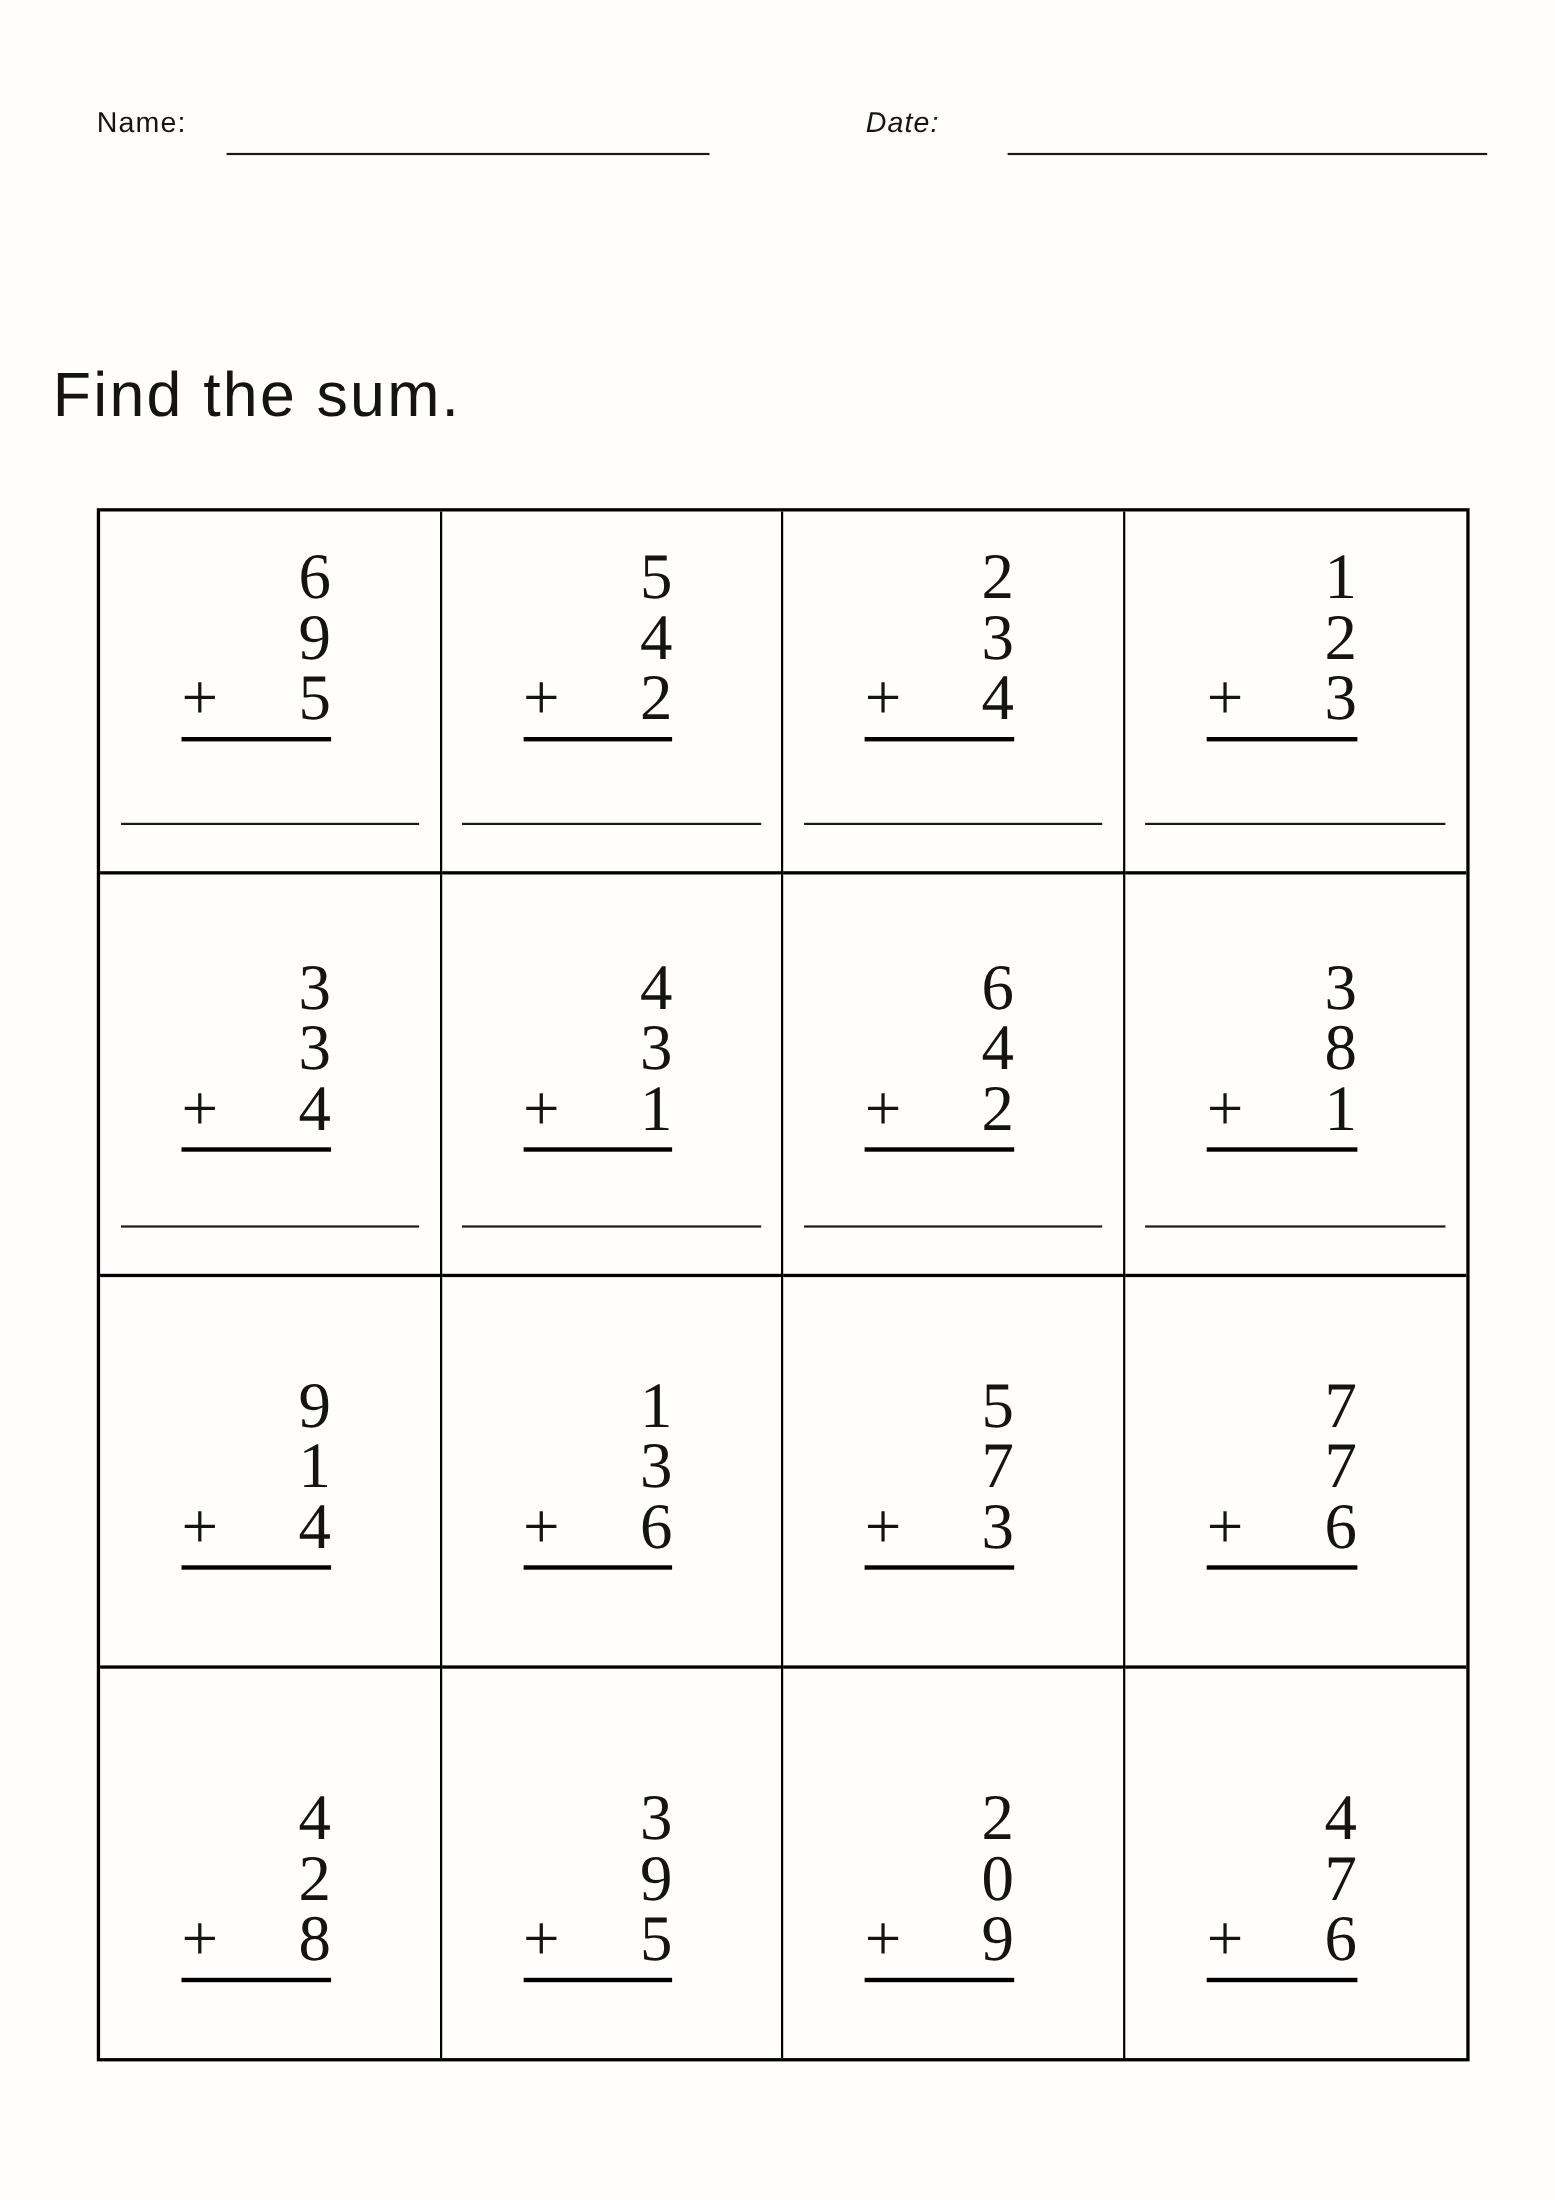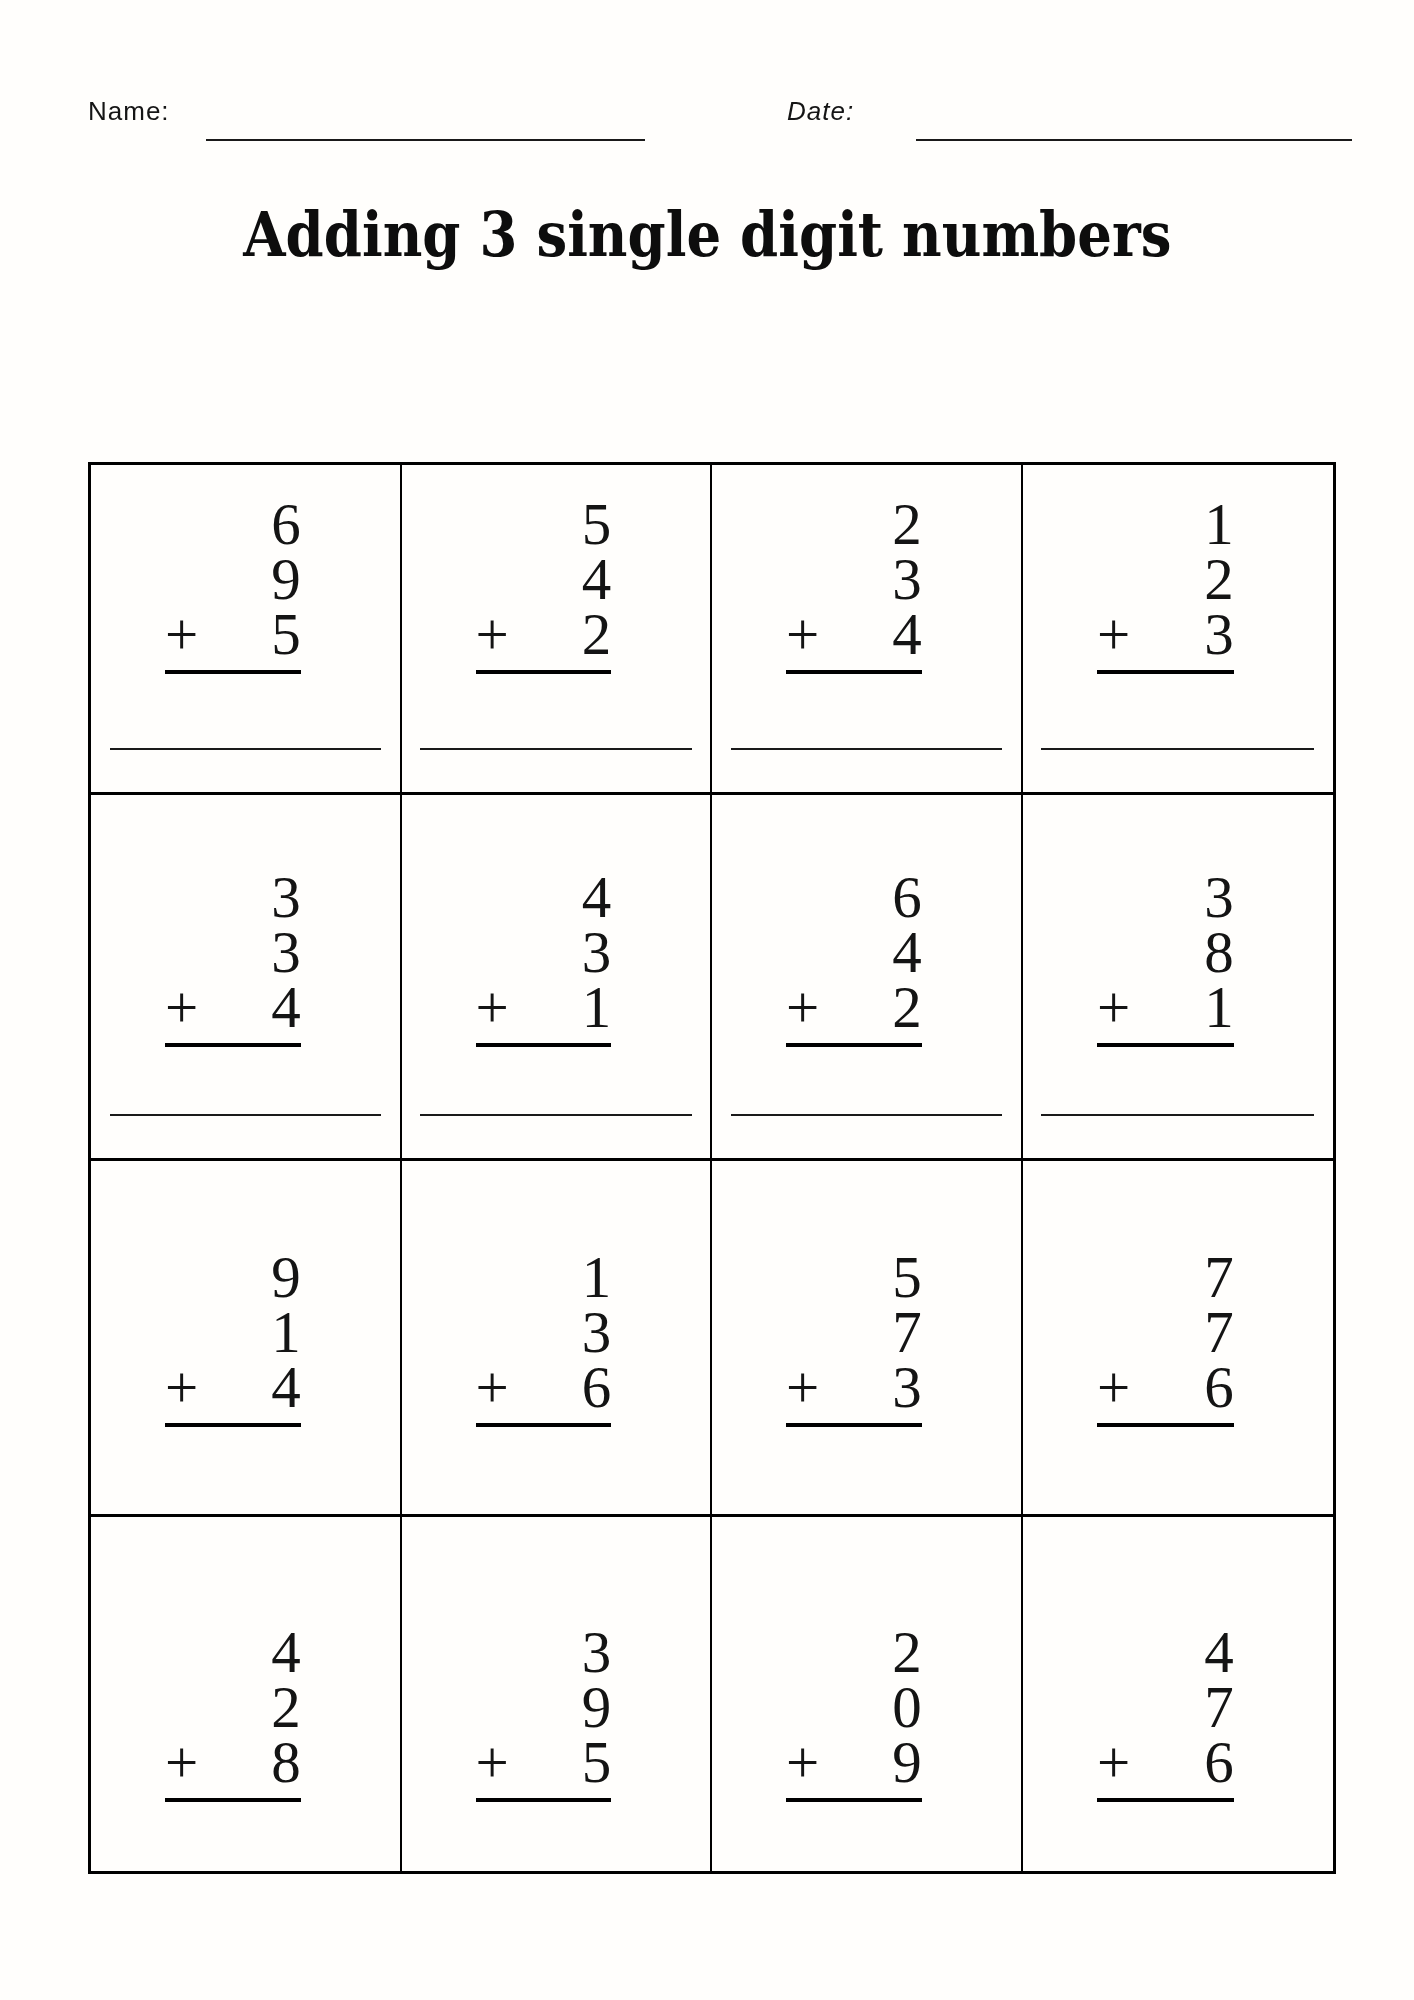--- a/index.html
+++ b/index.html
@@ -131,24 +131,22 @@
 <body>
 
 <div class="page">
 
   <span class="hdr-label name">Name:</span>
   <span class="hdr-line name"></span>
 
   <span class="hdr-label date">Date:</span>
   <span class="hdr-line date"></span>
 
-  <div class="title-wrap">
-    <span class="title">Adding 3 single digit numbers</span>
-  </div>
-
+
+  <div class="instruction">Find the sum.</div>
 
   <div class="grid">
       <div class="cell row1">
         <div class="prob">
           <div class="addend">6</div>
           <div class="addend">9</div>
           <div class="op-row">
             <span class="plus">+</span>
             <span class="last-addend">5</span>
           </div>

